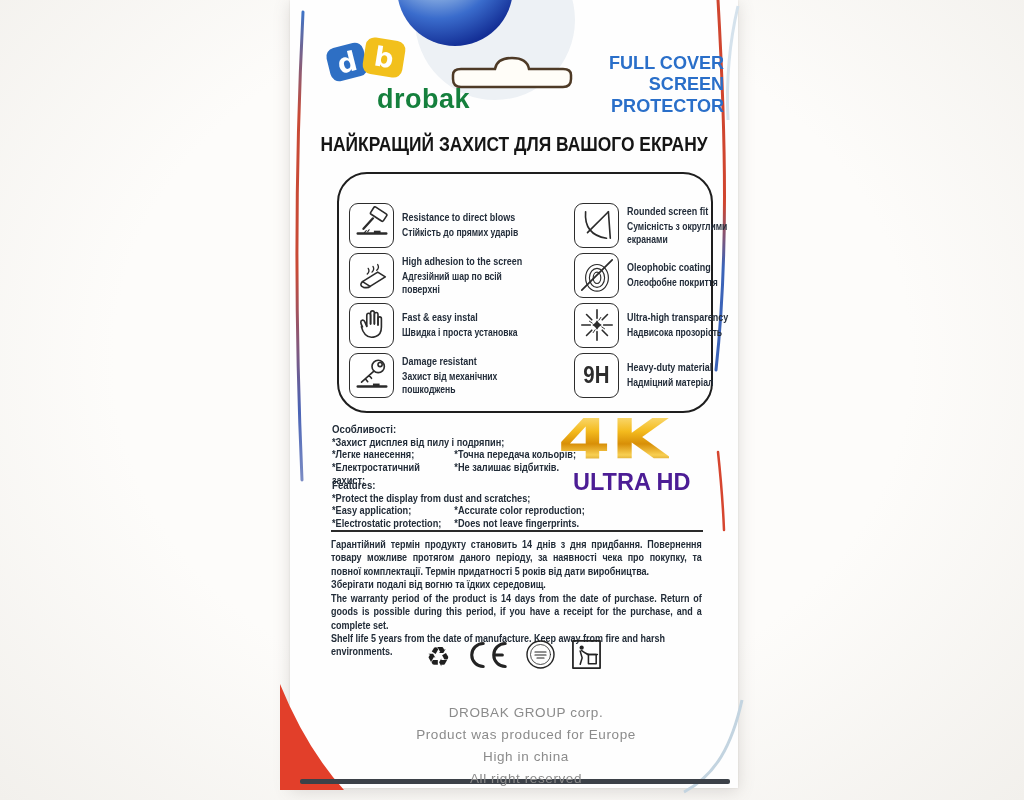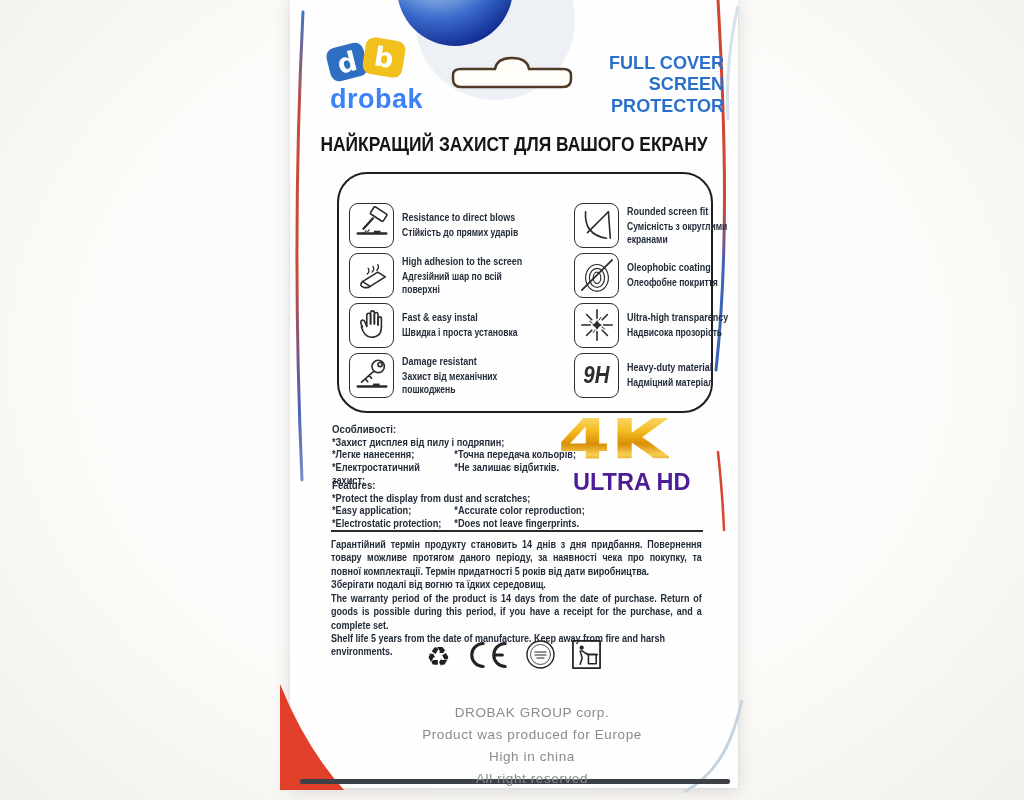--- a/index.html
+++ b/index.html
@@ -11,37 +11,37 @@
   #art{position:absolute;left:-10px;top:0;width:468px;height:800px;overflow:visible;pointer-events:none;}
   .layer{position:absolute;z-index:2;}
 
   
   #logo{left:38px;top:38px;width:110px;height:76px;}
   .sq{position:absolute;display:flex;align-items:center;justify-content:center;
     color:#fff;font-weight:700;font-size:27px;line-height:1;font-family:"DejaVu Sans",sans-serif;}
   #sqb{left:0;top:7px;width:38px;height:34px;background:#2e6fc4;border-radius:9px;transform:rotate(-14deg);}
   #sqy{left:36px;top:1px;width:40px;height:37px;background:#f2c01c;border-radius:9px;transform:rotate(9deg);}
   #word{position:absolute;left:2px;top:46px;font-size:27px;font-weight:700;letter-spacing:.5px;}
-  #word .dro{color:#3b82f6;} #word .bak{color:#3b82f6;}
+  #word .dro{color:#15803d;margin-left:47px;} #word .bak{color:#15803d;}
 
   
   #tagline{right:14px;top:52px;text-align:right;color:#2a6fc9;font-weight:700;
     font-size:19px;line-height:1.12;transform:scaleX(.95);transform-origin:right top;}
 
   
   #hdr{left:0;top:133px;width:100%;text-align:center;font-size:20px;font-weight:700;
     color:#151515;transform:scaleX(.87);transform-origin:center top;}
 
   
   #fbox{left:47px;top:172px;width:376px;height:241px;border:2px solid #1e1e1e;border-radius:30px;box-sizing:border-box;}
   #fgrid{display:grid;grid-template-rows:repeat(4,1fr);grid-template-columns:1fr 1fr;
     grid-auto-flow:column;height:100%;box-sizing:border-box;padding:26px 4px 11px 10px;}
   .feat{display:flex;align-items:center;gap:8px;}
   .ibox{width:45px;height:45px;min-width:45px;border:1.8px solid #2d2d2d;border-radius:9px;
-    display:flex;align-items:center;justify-content:center;box-sizing:border-box;background:#fff;font-style:italic;}
+    display:flex;align-items:center;justify-content:center;box-sizing:border-box;background:#fff;}
   .ibox svg{stroke:#2b2b2b;fill:none;stroke-width:1.7;stroke-linecap:round;stroke-linejoin:round;}
   .ftxt{width:172px;transform:scaleX(.78);transform-origin:left center;color:#232d3a;}
   .ften{font-size:11.5px;font-weight:700;line-height:1.15;}
   .ftua{font-size:11px;font-weight:700;line-height:1.14;margin-top:2px;}
   .n9h{font-size:24px;font-weight:700;color:#2d2d2d;transform:scaleX(.85);}
 
   
   .sec{left:42px;width:310px;transform:scaleX(.92);transform-origin:left top;color:#222c38;}
   #sec-ua{top:423px;} #sec-en{top:479px;}
   .sec-title{font-size:10.5px;font-weight:700;line-height:1.3;}
@@ -63,21 +63,21 @@
     font-size:10px;font-weight:700;color:#222c38;line-height:1.33;}
   #para-ua{top:538px;} #para-en{top:592px;}
   .just{text-align:justify;}
 
   
   #certs{left:0;top:639px;width:100%;display:flex;justify-content:center;align-items:center;gap:15px;color:#232323;}
   #certs svg{stroke:#232323;fill:none;stroke-linecap:round;stroke-linejoin:round;}
   .recy{font-size:27px;line-height:30px;font-family:"DejaVu Sans",sans-serif;color:#1f1f1f;}
 
   
-  #footer{left:18px;top:702px;width:100%;text-align:center;color:#8b8b8b;
+  #footer{left:12px;top:702px;width:100%;text-align:center;color:#8b8b8b;
     font-size:13.5px;line-height:1.62;letter-spacing:.6px;}
 </style>
 </head>
 <body>
 
 <div id="photo">
   <div id="pkg">
 
     <svg id="art" viewBox="0 0 468 800">
       <defs>

